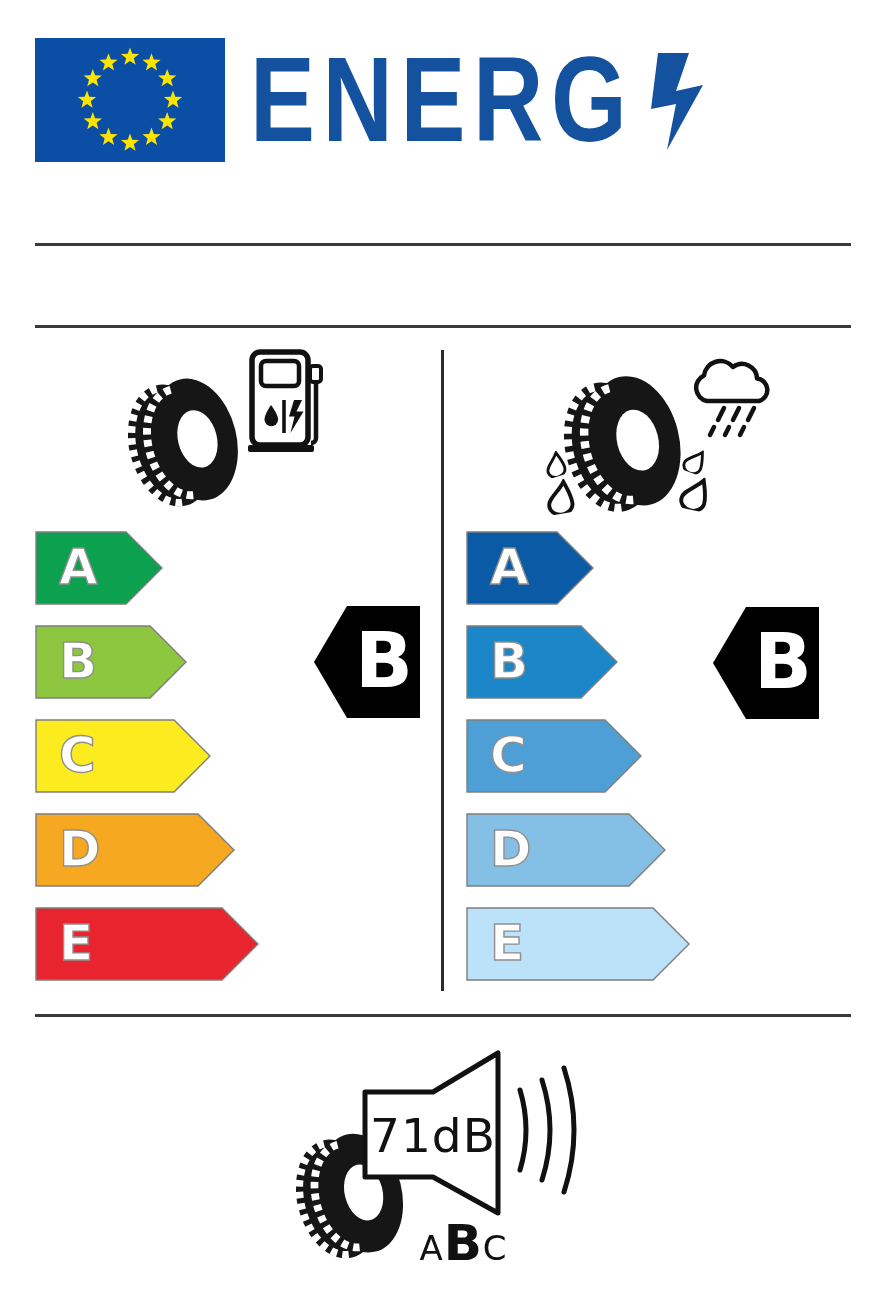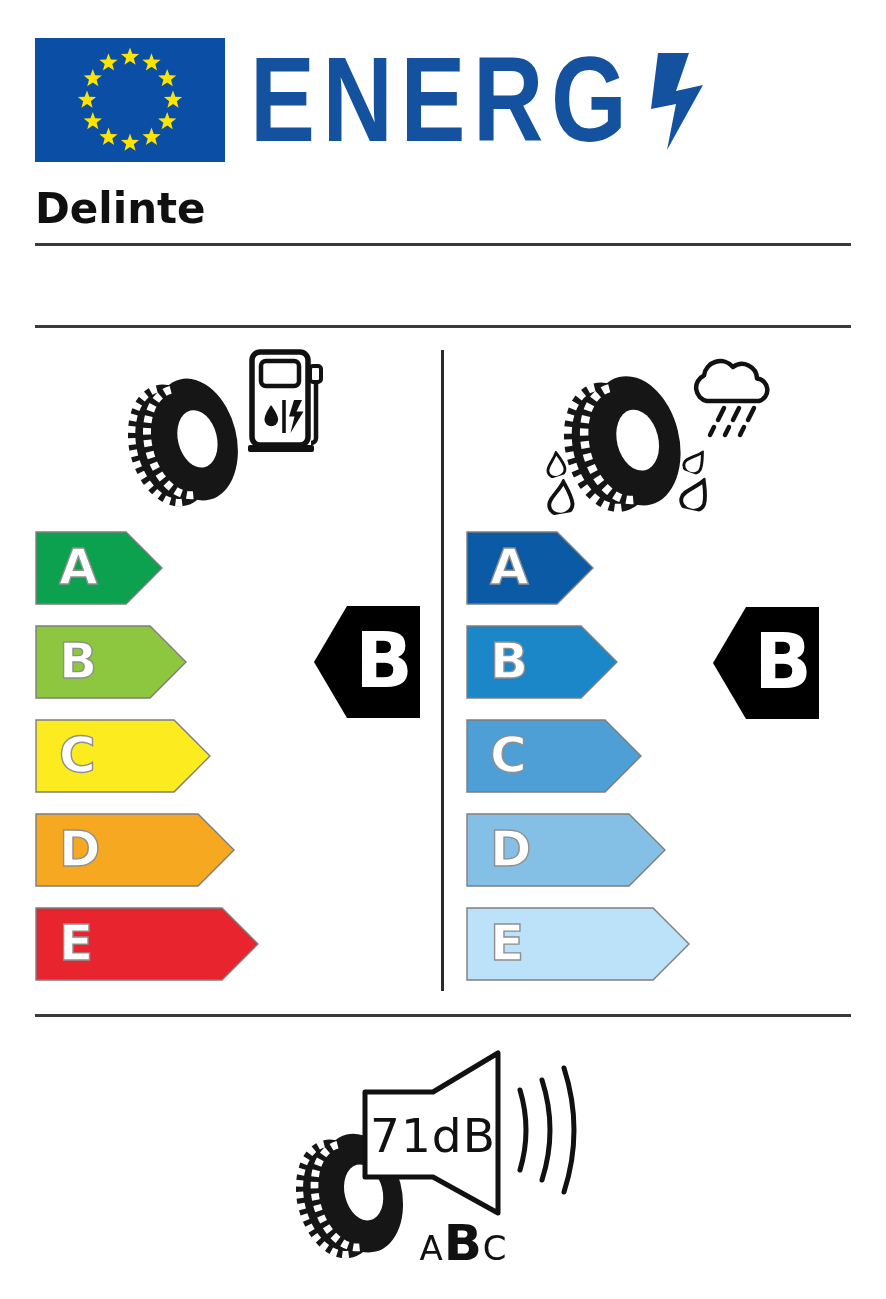--- a/index.html
+++ b/index.html
@@ -69,21 +69,20 @@
       <use href="#star-sym" transform="translate(73.5,24.8)"></use>
     </g>
   </svg>
 
   <div class="energ-text" style="color: rgb(20, 81, 159);">ENERG</div>
 
   <svg class="abs" style="left:645px;top:50px" width="62" height="102" viewBox="0 0 62 102">
     <polygon points="13,3 44,3 31,41 58,35 22,100 31,54 6,59" fill="#14519f"></polygon>
   </svg>
 
-  <div class="brand">Delinte</div>
 
   <div class="hline" style="top:243px"></div>
   <div class="hline" style="top:325px"></div>
   <div class="vline"></div>
 
   <div>
     <svg class="abs" style="left:128px;top:370px" width="115" height="145">
         <use href="#tire-sym" width="115" height="145"></use>
       </svg>
 

